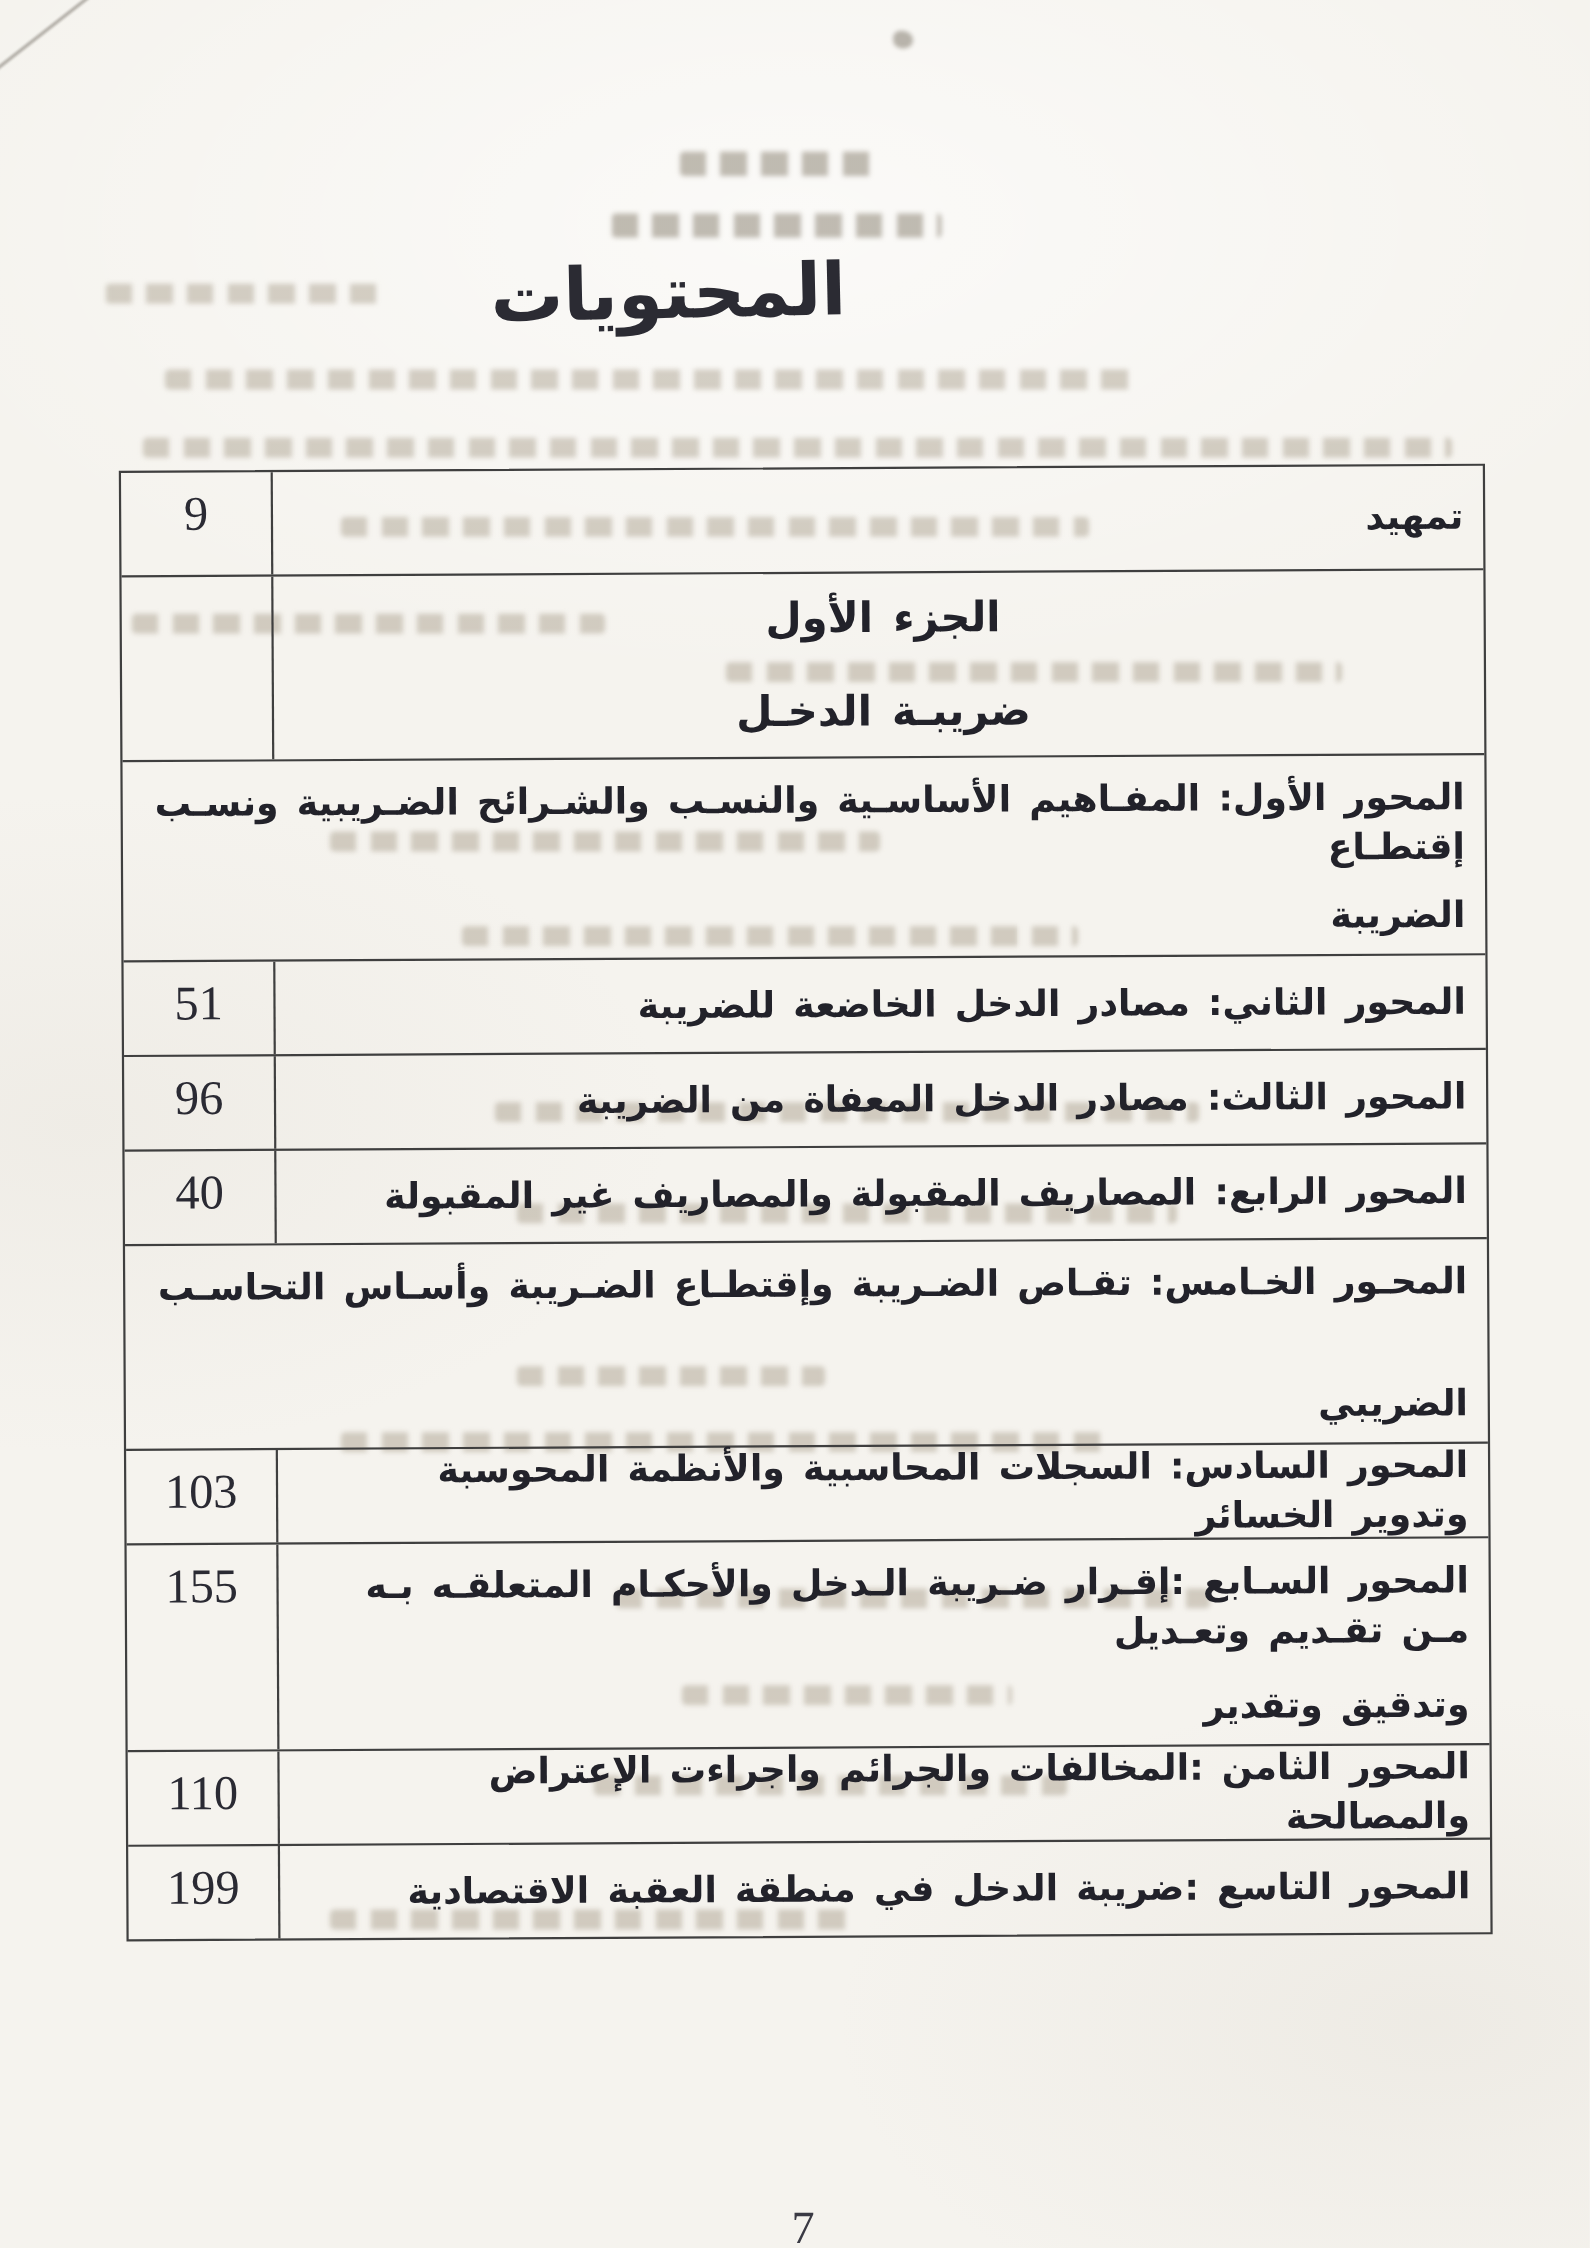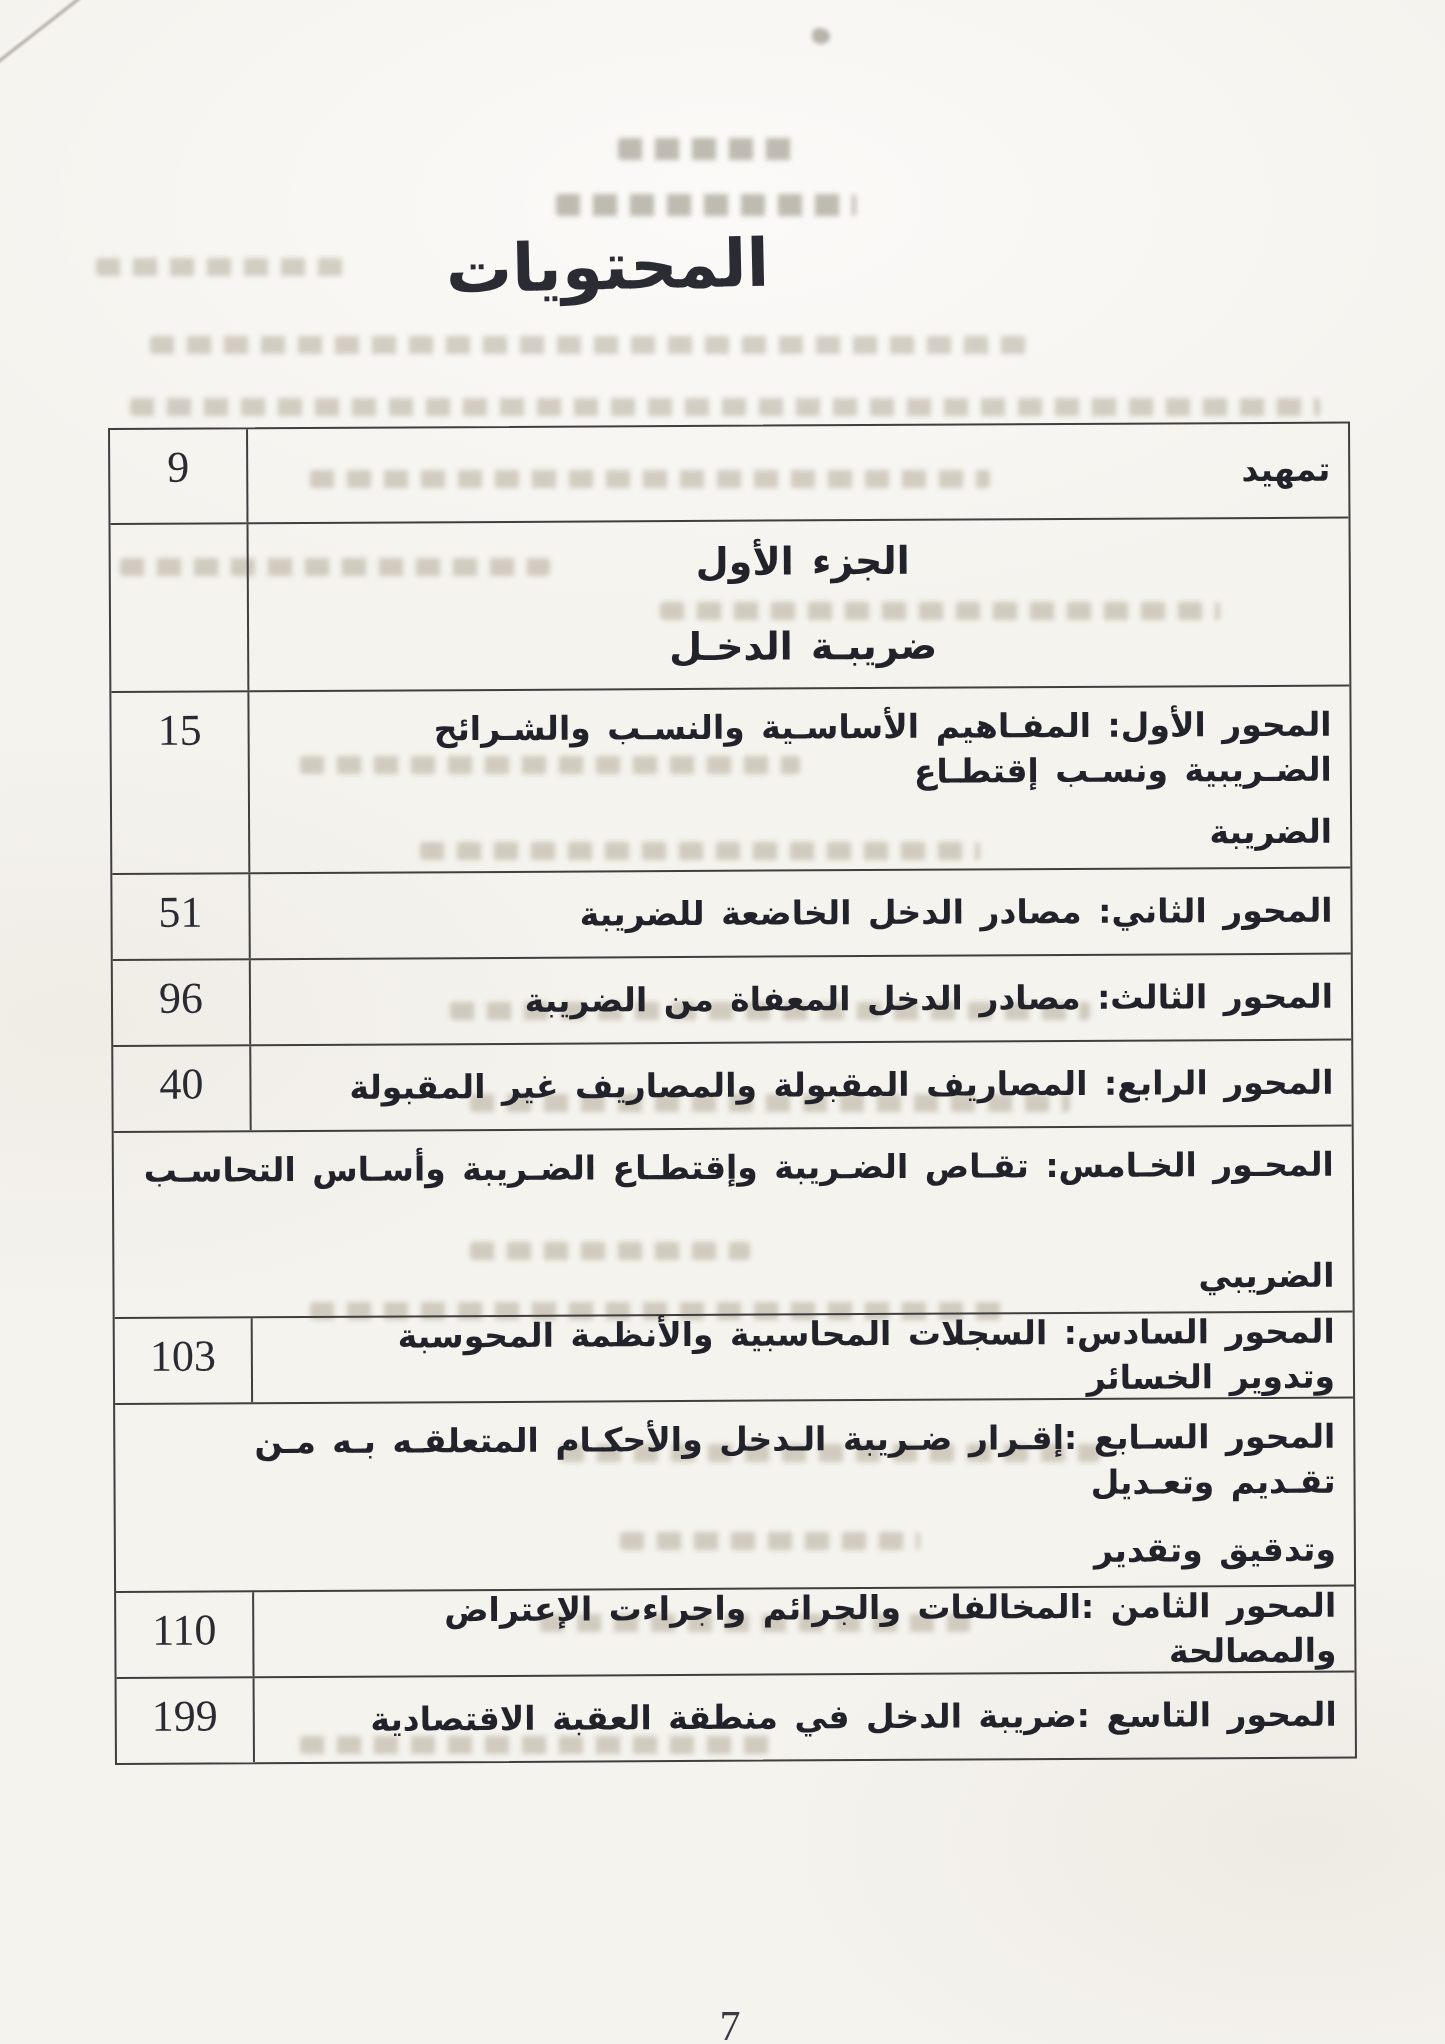--- a/index.html
+++ b/index.html
@@ -141,21 +141,20 @@
 
     <div class="row h168">
       <div class="num"></div>
       <div class="content section">
         <div class="line">الجزء الأول</div>
         <div class="line">ضريبـة الدخـل</div>
       </div>
     </div>
 
     <div class="row h182">
-      <div class="num">15</div>
       <div class="content double">
         <div class="line">المحور الأول: المفـاهيم الأساسـية والنسـب والشـرائح الضـريبية ونسـب إقتطـاع</div>
         <div class="line">الضريبة</div>
       </div>
     </div>
 
     <div class="row h86">
       <div class="num">51</div>
       <div class="content single">
         <div class="line">المحور الثاني: مصادر الدخل الخاضعة للضريبة</div>
@@ -184,20 +183,21 @@
     </div>
 
     <div class="row h86">
       <div class="num">103</div>
       <div class="content single">
         <div class="line">المحور السادس: السجلات المحاسبية والأنظمة المحوسبة وتدوير الخسائر</div>
       </div>
     </div>
 
     <div class="row h188">
+      <div class="num">155</div>
       <div class="content double">
         <div class="line">المحور السـابع :إقـرار ضـريبة الـدخل والأحكـام المتعلقـه بـه مـن تقـديم  وتعـديل</div>
         <div class="line">وتدقيق وتقدير</div>
       </div>
     </div>
 
     <div class="row h86">
       <div class="num">110</div>
       <div class="content single">
         <div class="line">المحور الثامن :المخالفات والجرائم واجراءت الإعتراض والمصالحة</div>

